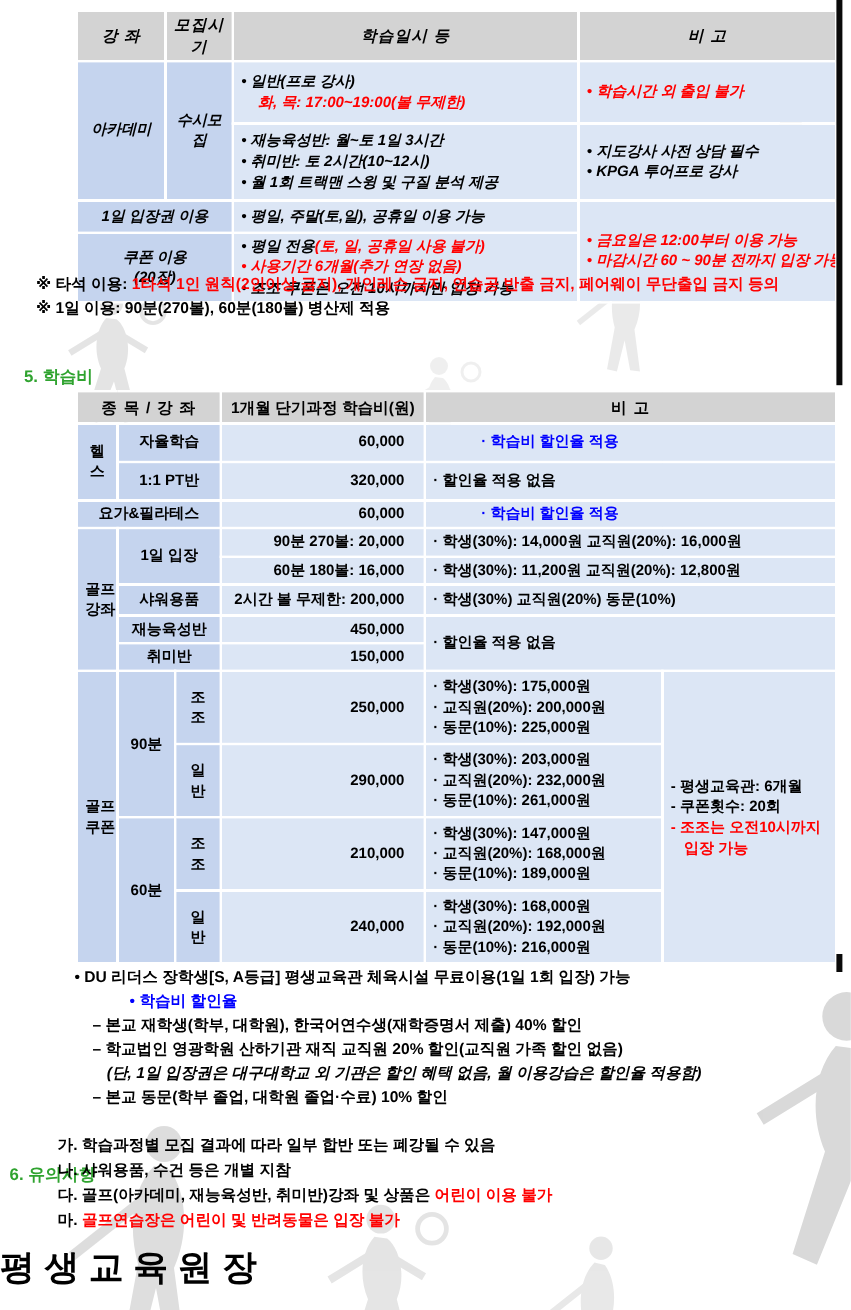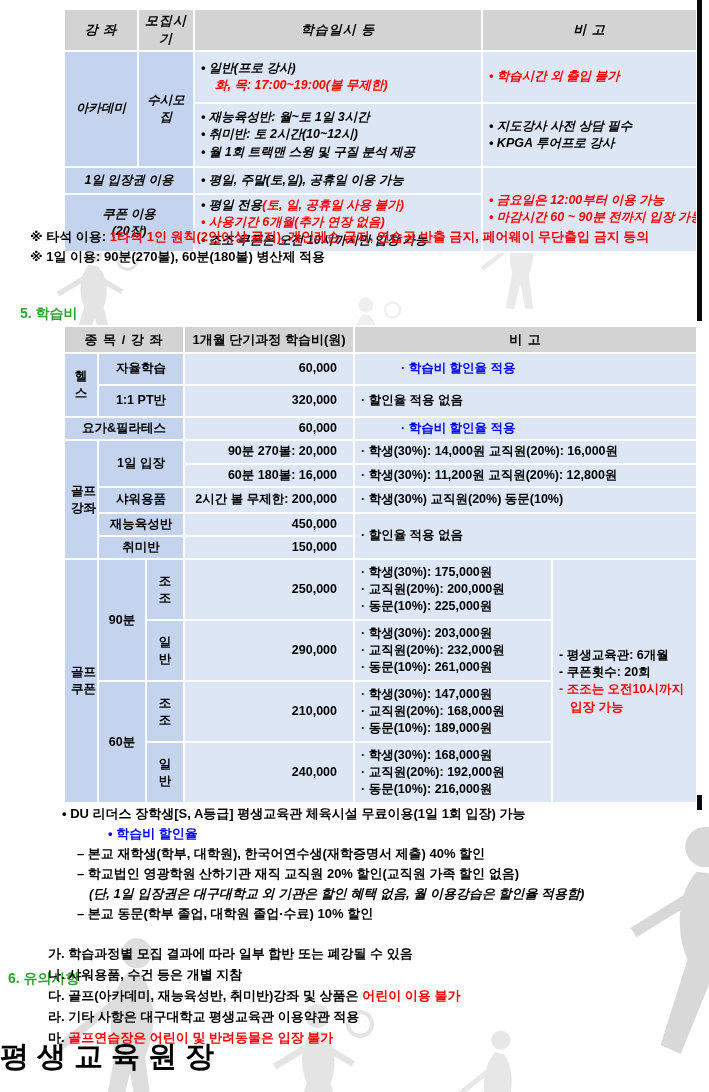--- a/index.html
+++ b/index.html
@@ -284,17 +284,16 @@
   <div class="ln d">– 학교법인 영광학원 산하기관 재직 교직원 20% 할인(교직원 가족 할인 없음)</div>
   <div class="ln d2">(단, 1일 입장권은 대구대학교 외 기관은 할인 혜택 없음, 월 이용강습은 할인율 적용함)</div>
   <div class="ln d">– 본교 동문(학부 졸업, 대학원 졸업·수료) 10% 할인</div>
 </div>
 
 <div id="sec6-title" class="layer green">6. 유의사항</div>
 <div id="sec6-items" class="layer">
   <div class="ln">가. 학습과정별 모집 결과에 따라 일부 합반 또는 폐강될 수 있음</div>
   <div class="ln">나. 샤워용품, 수건 등은 개별 지참</div>
   <div class="ln"><span>다. 골프(아카데미, 재능육성반, 취미반)강좌 및 상품은 </span><span class="red">어린이 이용 불가</span></div>
-  <div class="ln">라. 기타 사항은 대구대학교 평생교육관 이용약관 적용</div>
   <div class="ln"><span>마. </span><span class="red">골프연습장은 어린이 및 반려동물은 입장 불가</span></div>
 </div>
 
 <div id="signature" class="layer">평생교육원장</div>
 
 </body></html>

